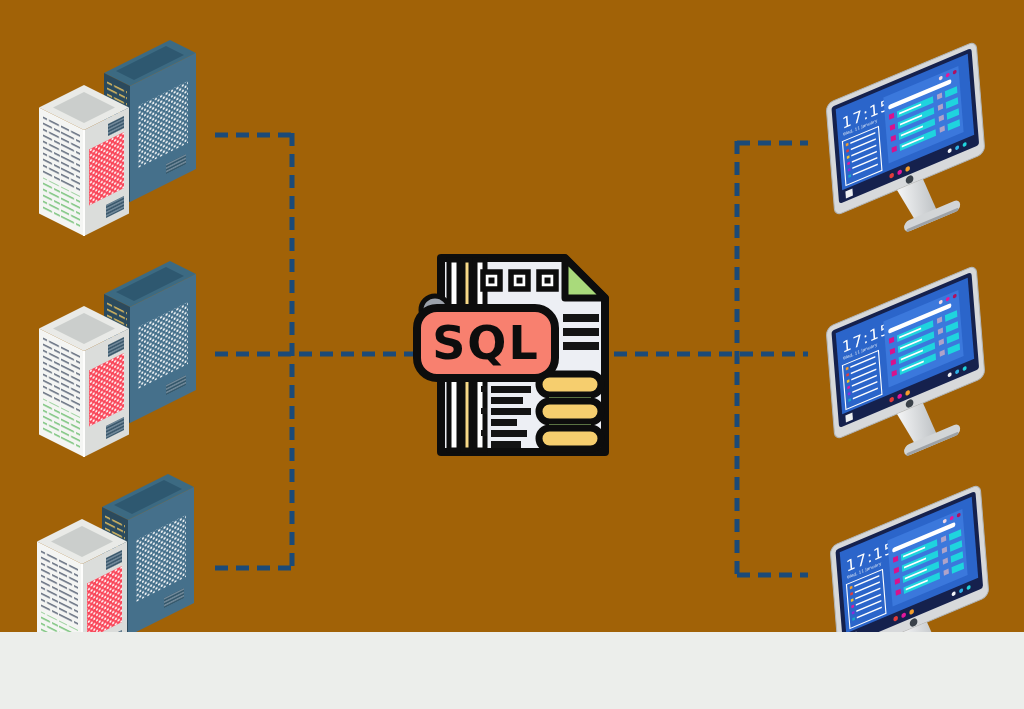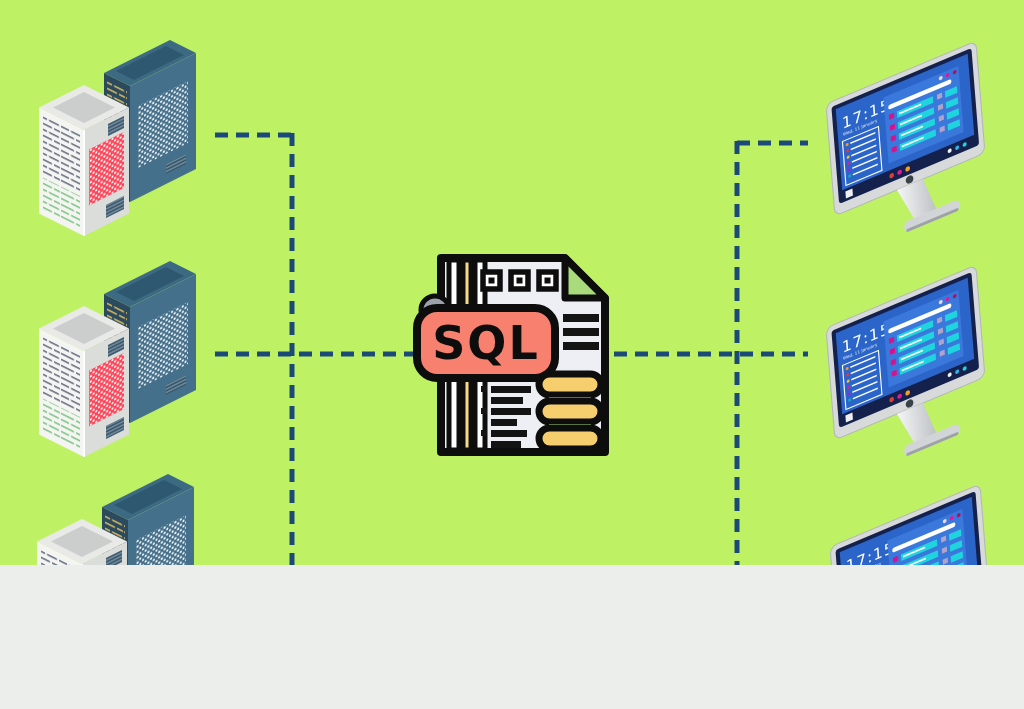--- a/index.html
+++ b/index.html
@@ -1,16 +1,16 @@
 <!DOCTYPE html>
 <html><head>
 <meta charset="utf-8">
 <style>
   html,body{margin:0;padding:0;background:#ECEEEB;}
-  .canvas{position:relative;width:1024px;height:565px;background:#bef264;overflow:hidden;
+  .canvas{position:relative;width:1024px;height:632px;background:#a16207;overflow:hidden;
           font-family:"DejaVu Sans","Liberation Sans",sans-serif;}
   svg{display:block;}
   text{font-family:"DejaVu Sans","Liberation Sans",sans-serif;}
 </style>
 </head>
 <body>
 
 <div class="canvas">
 <svg width="1024" height="709" viewBox="0 0 1024 709">
   <defs>

